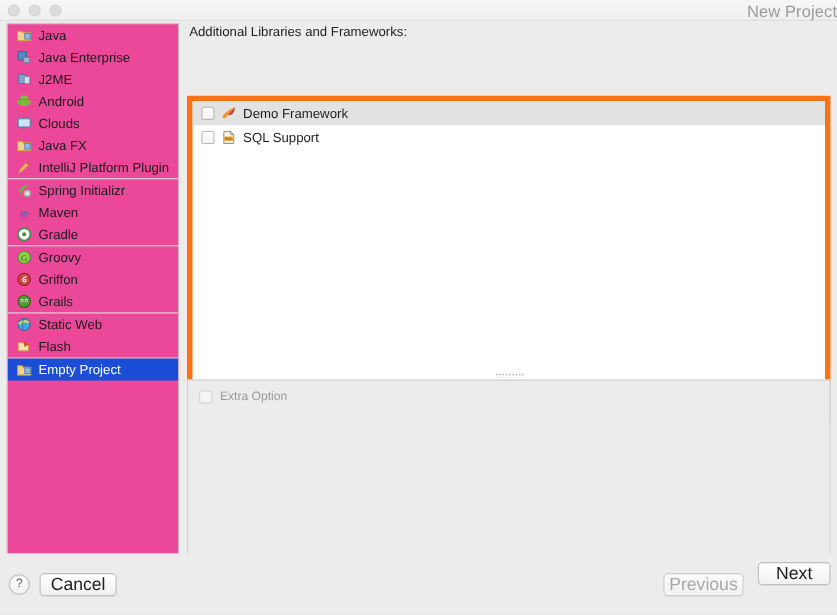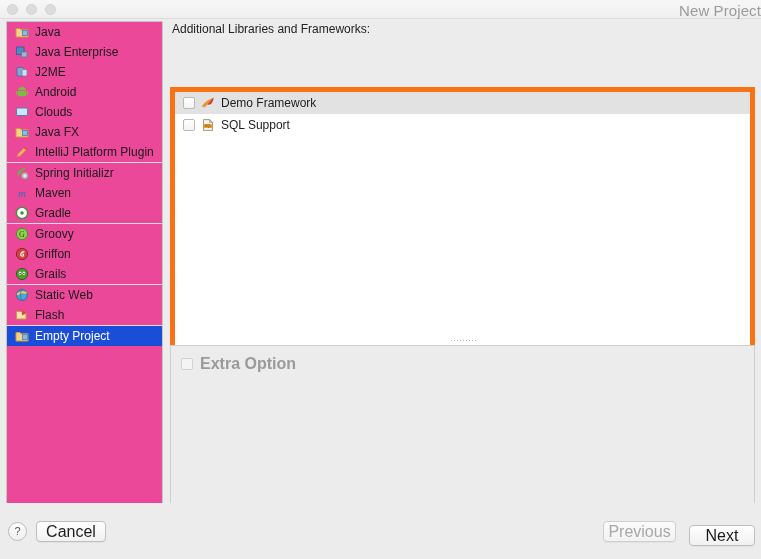--- a/index.html
+++ b/index.html
@@ -164,23 +164,22 @@
     top: 324px;
     bottom: 0;
     background: #ececec;
     border: 1px solid #cfcfcf;
   }
   #extra-row {
     display: flex;
     align-items: center;
     gap: 7px;
     padding: 9px 0 0 10px;
-    font-size: 16px;
+    font-size: 11px;
     color: #9a9a9a;
-    font-weight: bold;
   }
 
   
   #footer {
     position: relative;
     flex: 0 0 56px;
     background: #ececec;
   }
   #help-btn {
     position: absolute;
@@ -206,21 +205,21 @@
     color: #1c1c1c;
     display: flex;
     align-items: center;
     justify-content: center;
     box-shadow: 0 1px 0 rgba(0,0,0,.04);
     user-select: none;
   }
   .btn.disabled { color: #a8a8a8; background: linear-gradient(#fbfbfb, #f2f2f2); border-color: #cfcfcf; }
   #cancel-btn { left: 36px; top: 18px; width: 70px; }
   #previous-btn { right: 85px; top: 18px; width: 73px; }
-  #next-btn { right: 6px; top: 22px; width: 66px; }
+  #next-btn { right: 6px; top: 8px; width: 66px; }
 </style>
 </head>
 <body>
 
 <div id="window">
 
   <div id="titlebar">
     <div id="traffic">
       <div class="light"></div>
       <div class="light"></div>

